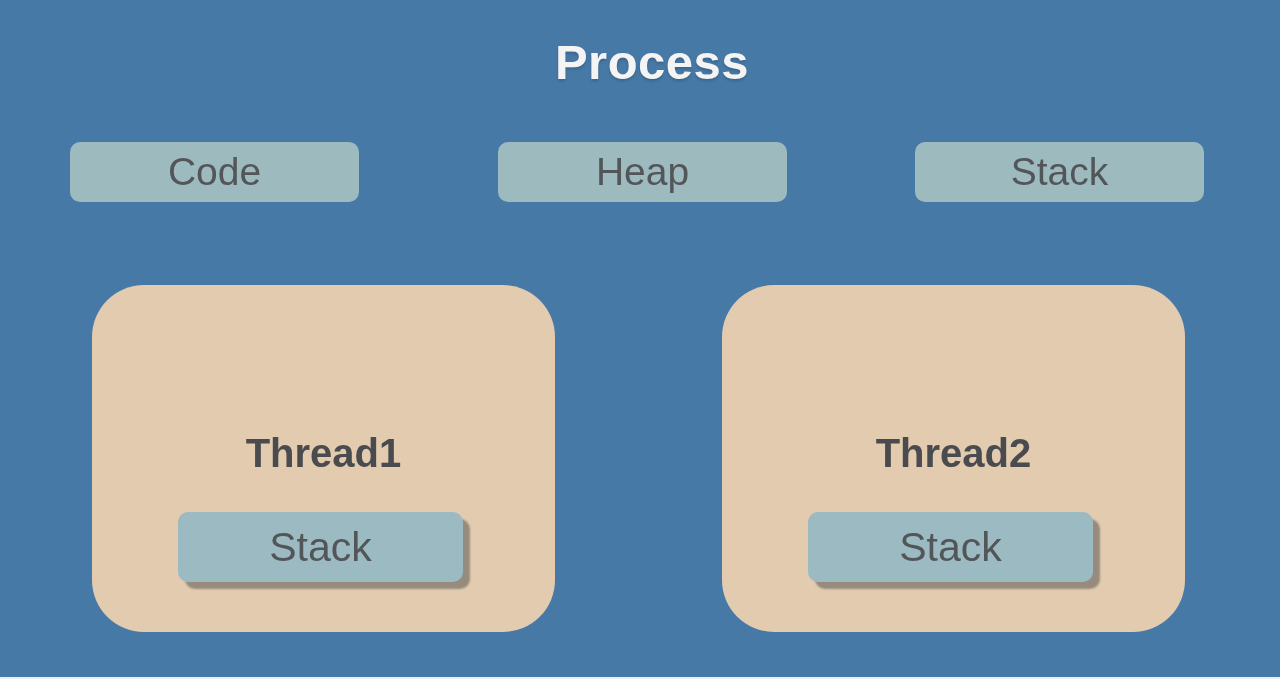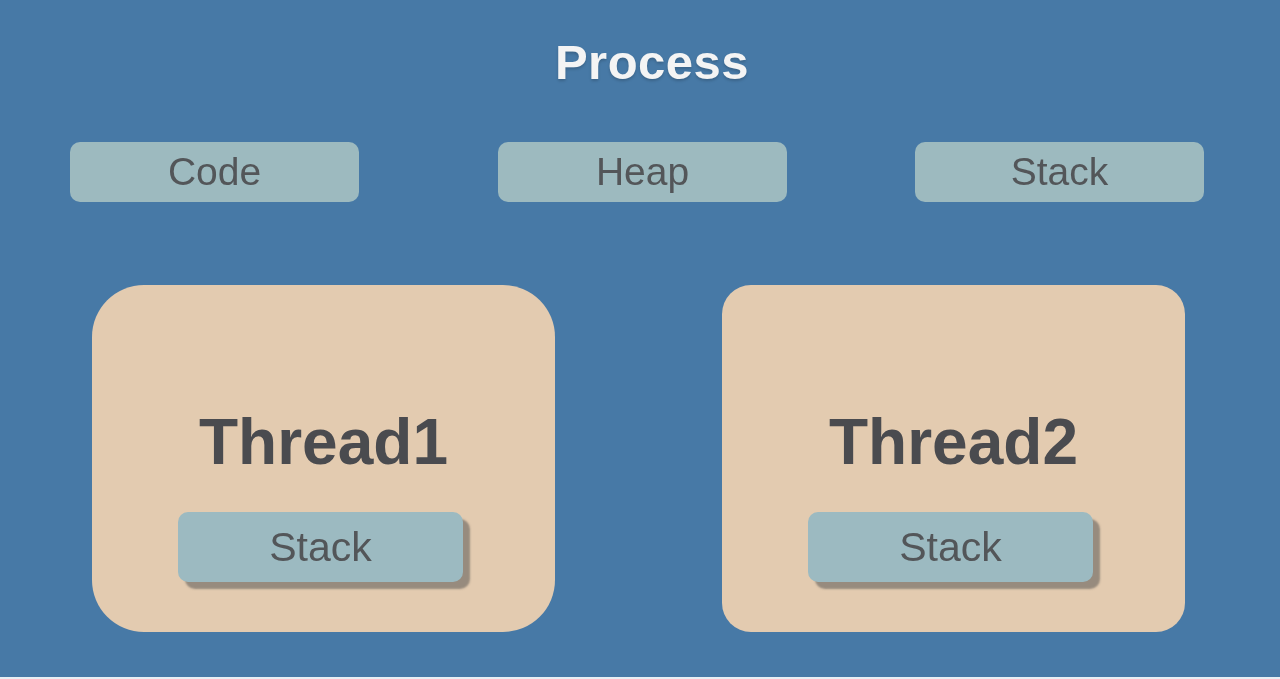--- a/index.html
+++ b/index.html
@@ -46,28 +46,28 @@
   .segment-heap { left: 915px; }
   .thread-card {
     position: absolute;
     top: 285px;
     width: 463px;
     height: 347px;
     background: var(--thread_box, #E3CBB0);
     border-radius: 52px;
   }
   .thread-card-1 { left: 92px; }
-  .thread-card-2 { left: 722px; border-radius: 29px; }
+  .thread-card-2 { left: 722px; }
   .thread-label {
     position: absolute;
-    top: 120px;
+    top: 146px;
     left: 0;
     width: 100%;
     text-align: center;
-    font-size: 64px;
+    font-size: 40px;
     font-weight: bold;
     color: var(--thread_text, #4A4B4F);
   }
   .stack-box {
     position: absolute;
     left: 86px;
     top: 227px;
     width: 285px;
     height: 70px;
     background: var(--stack_box, #9CBAC1);

